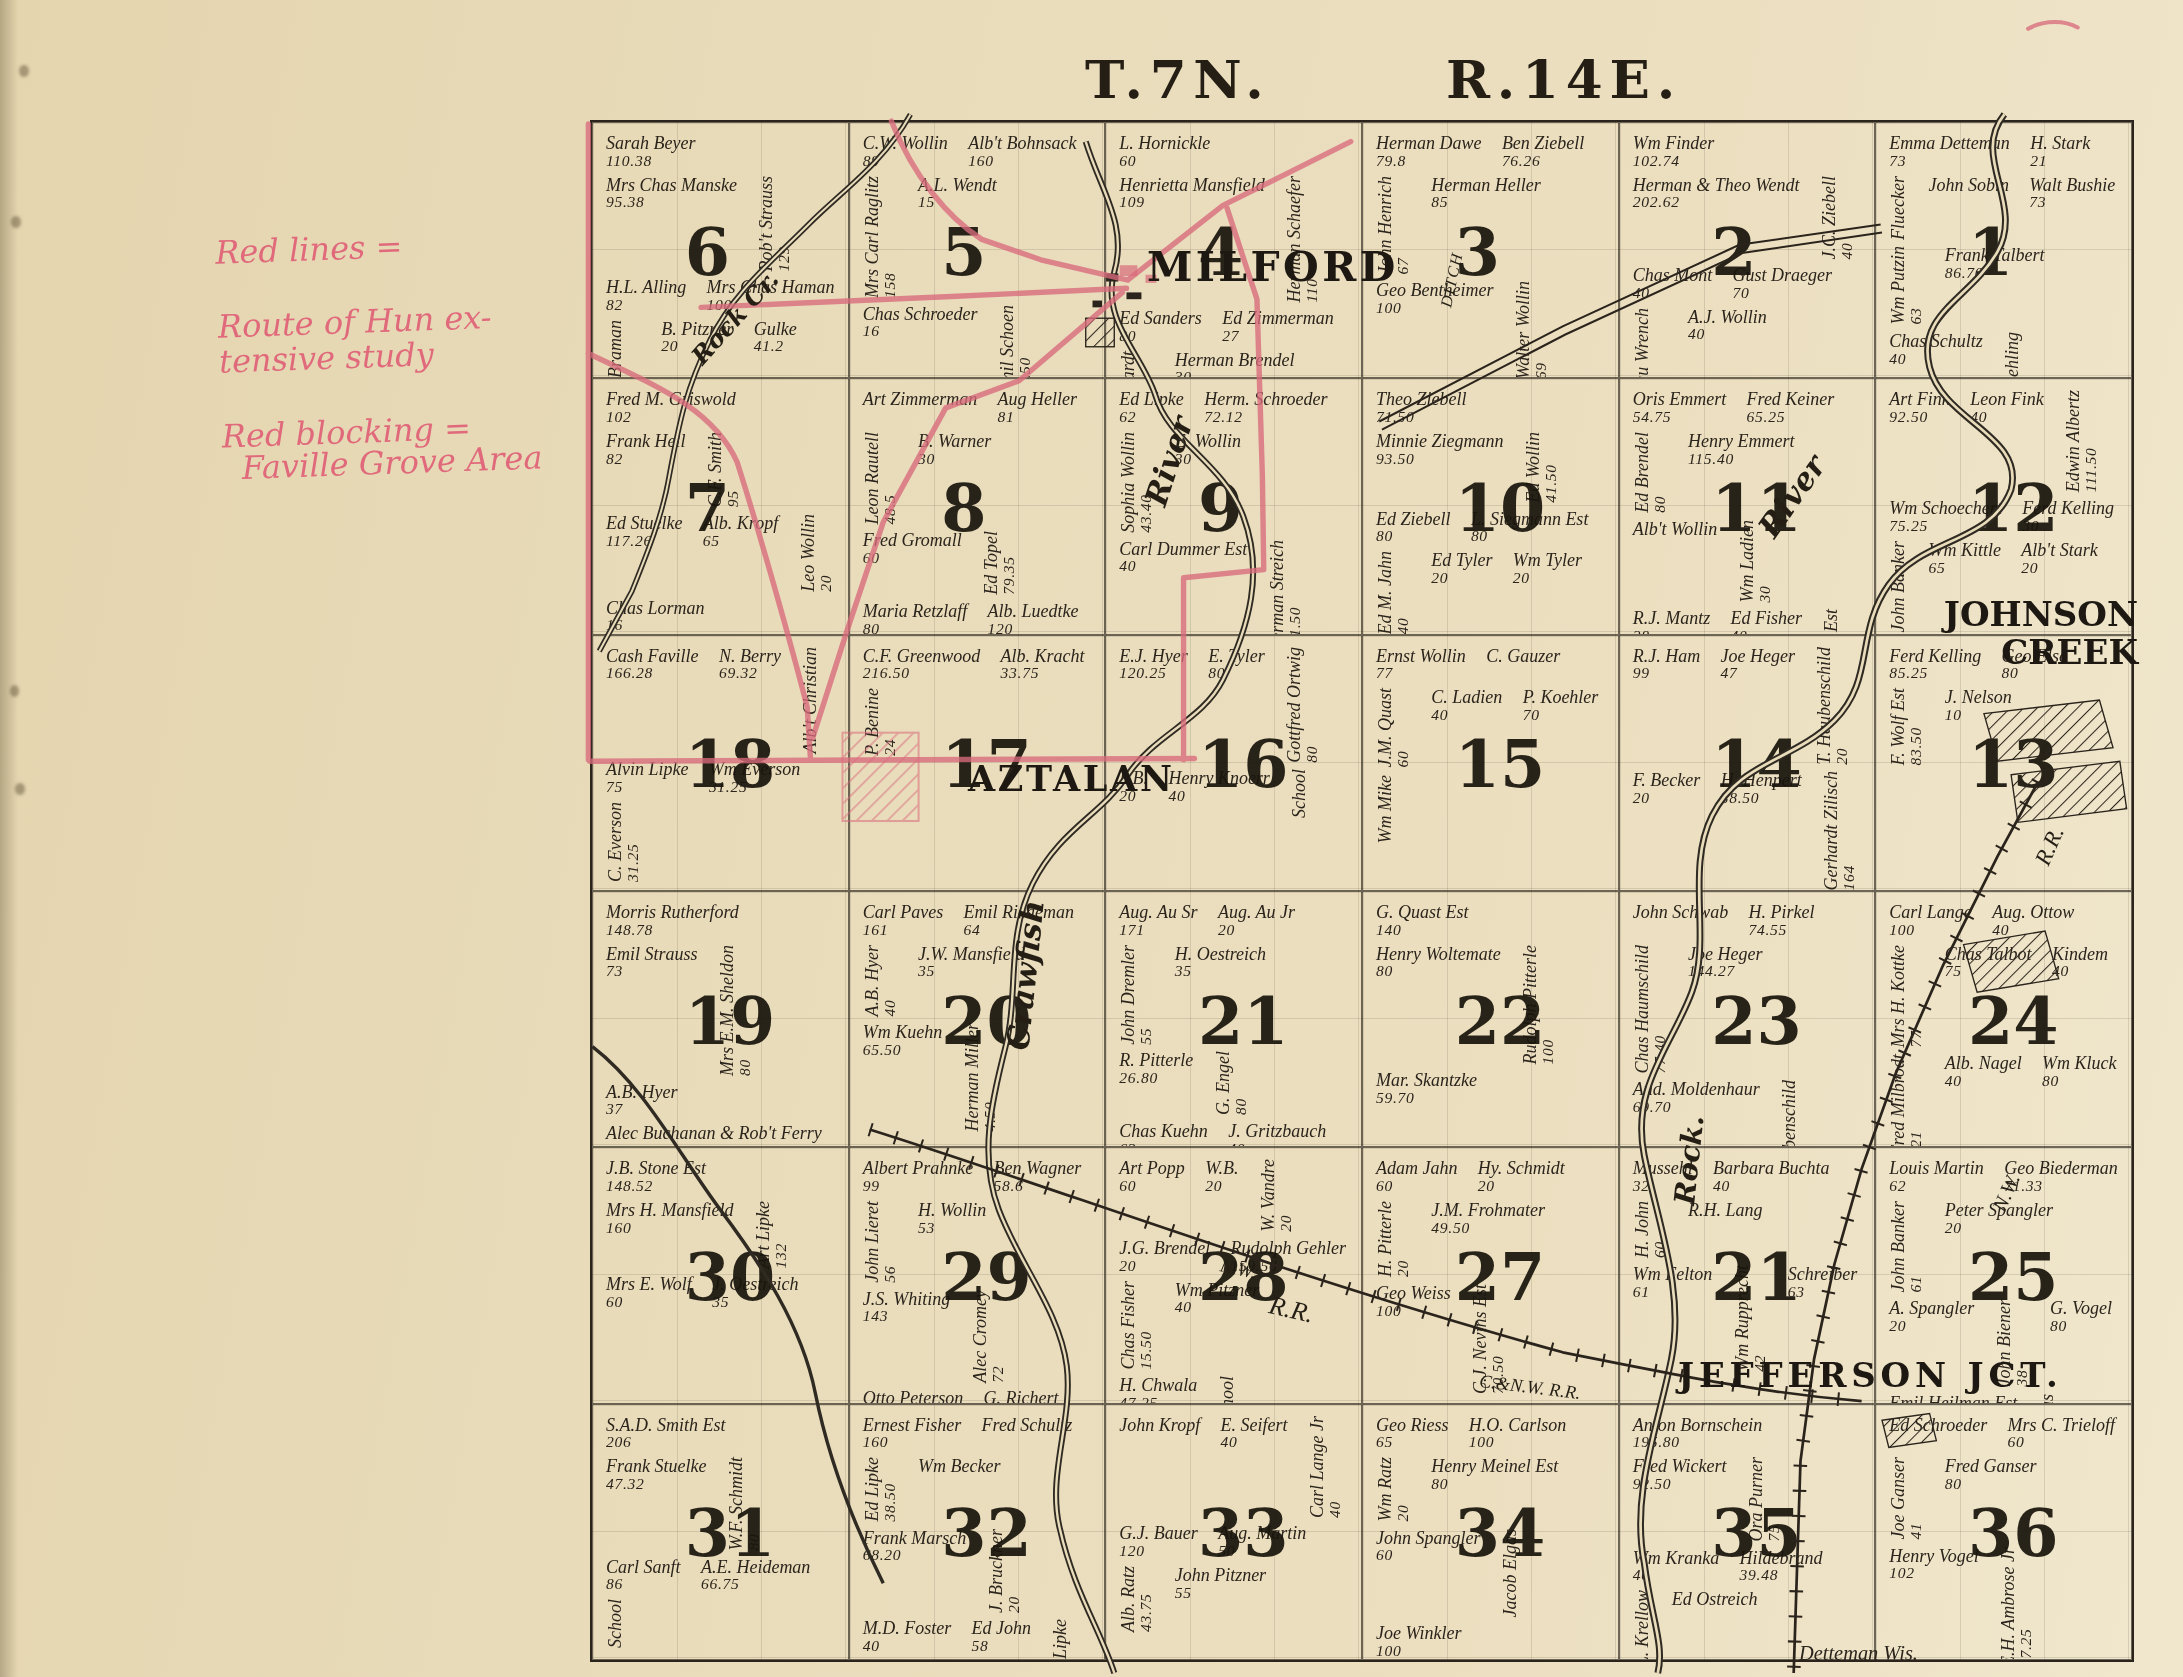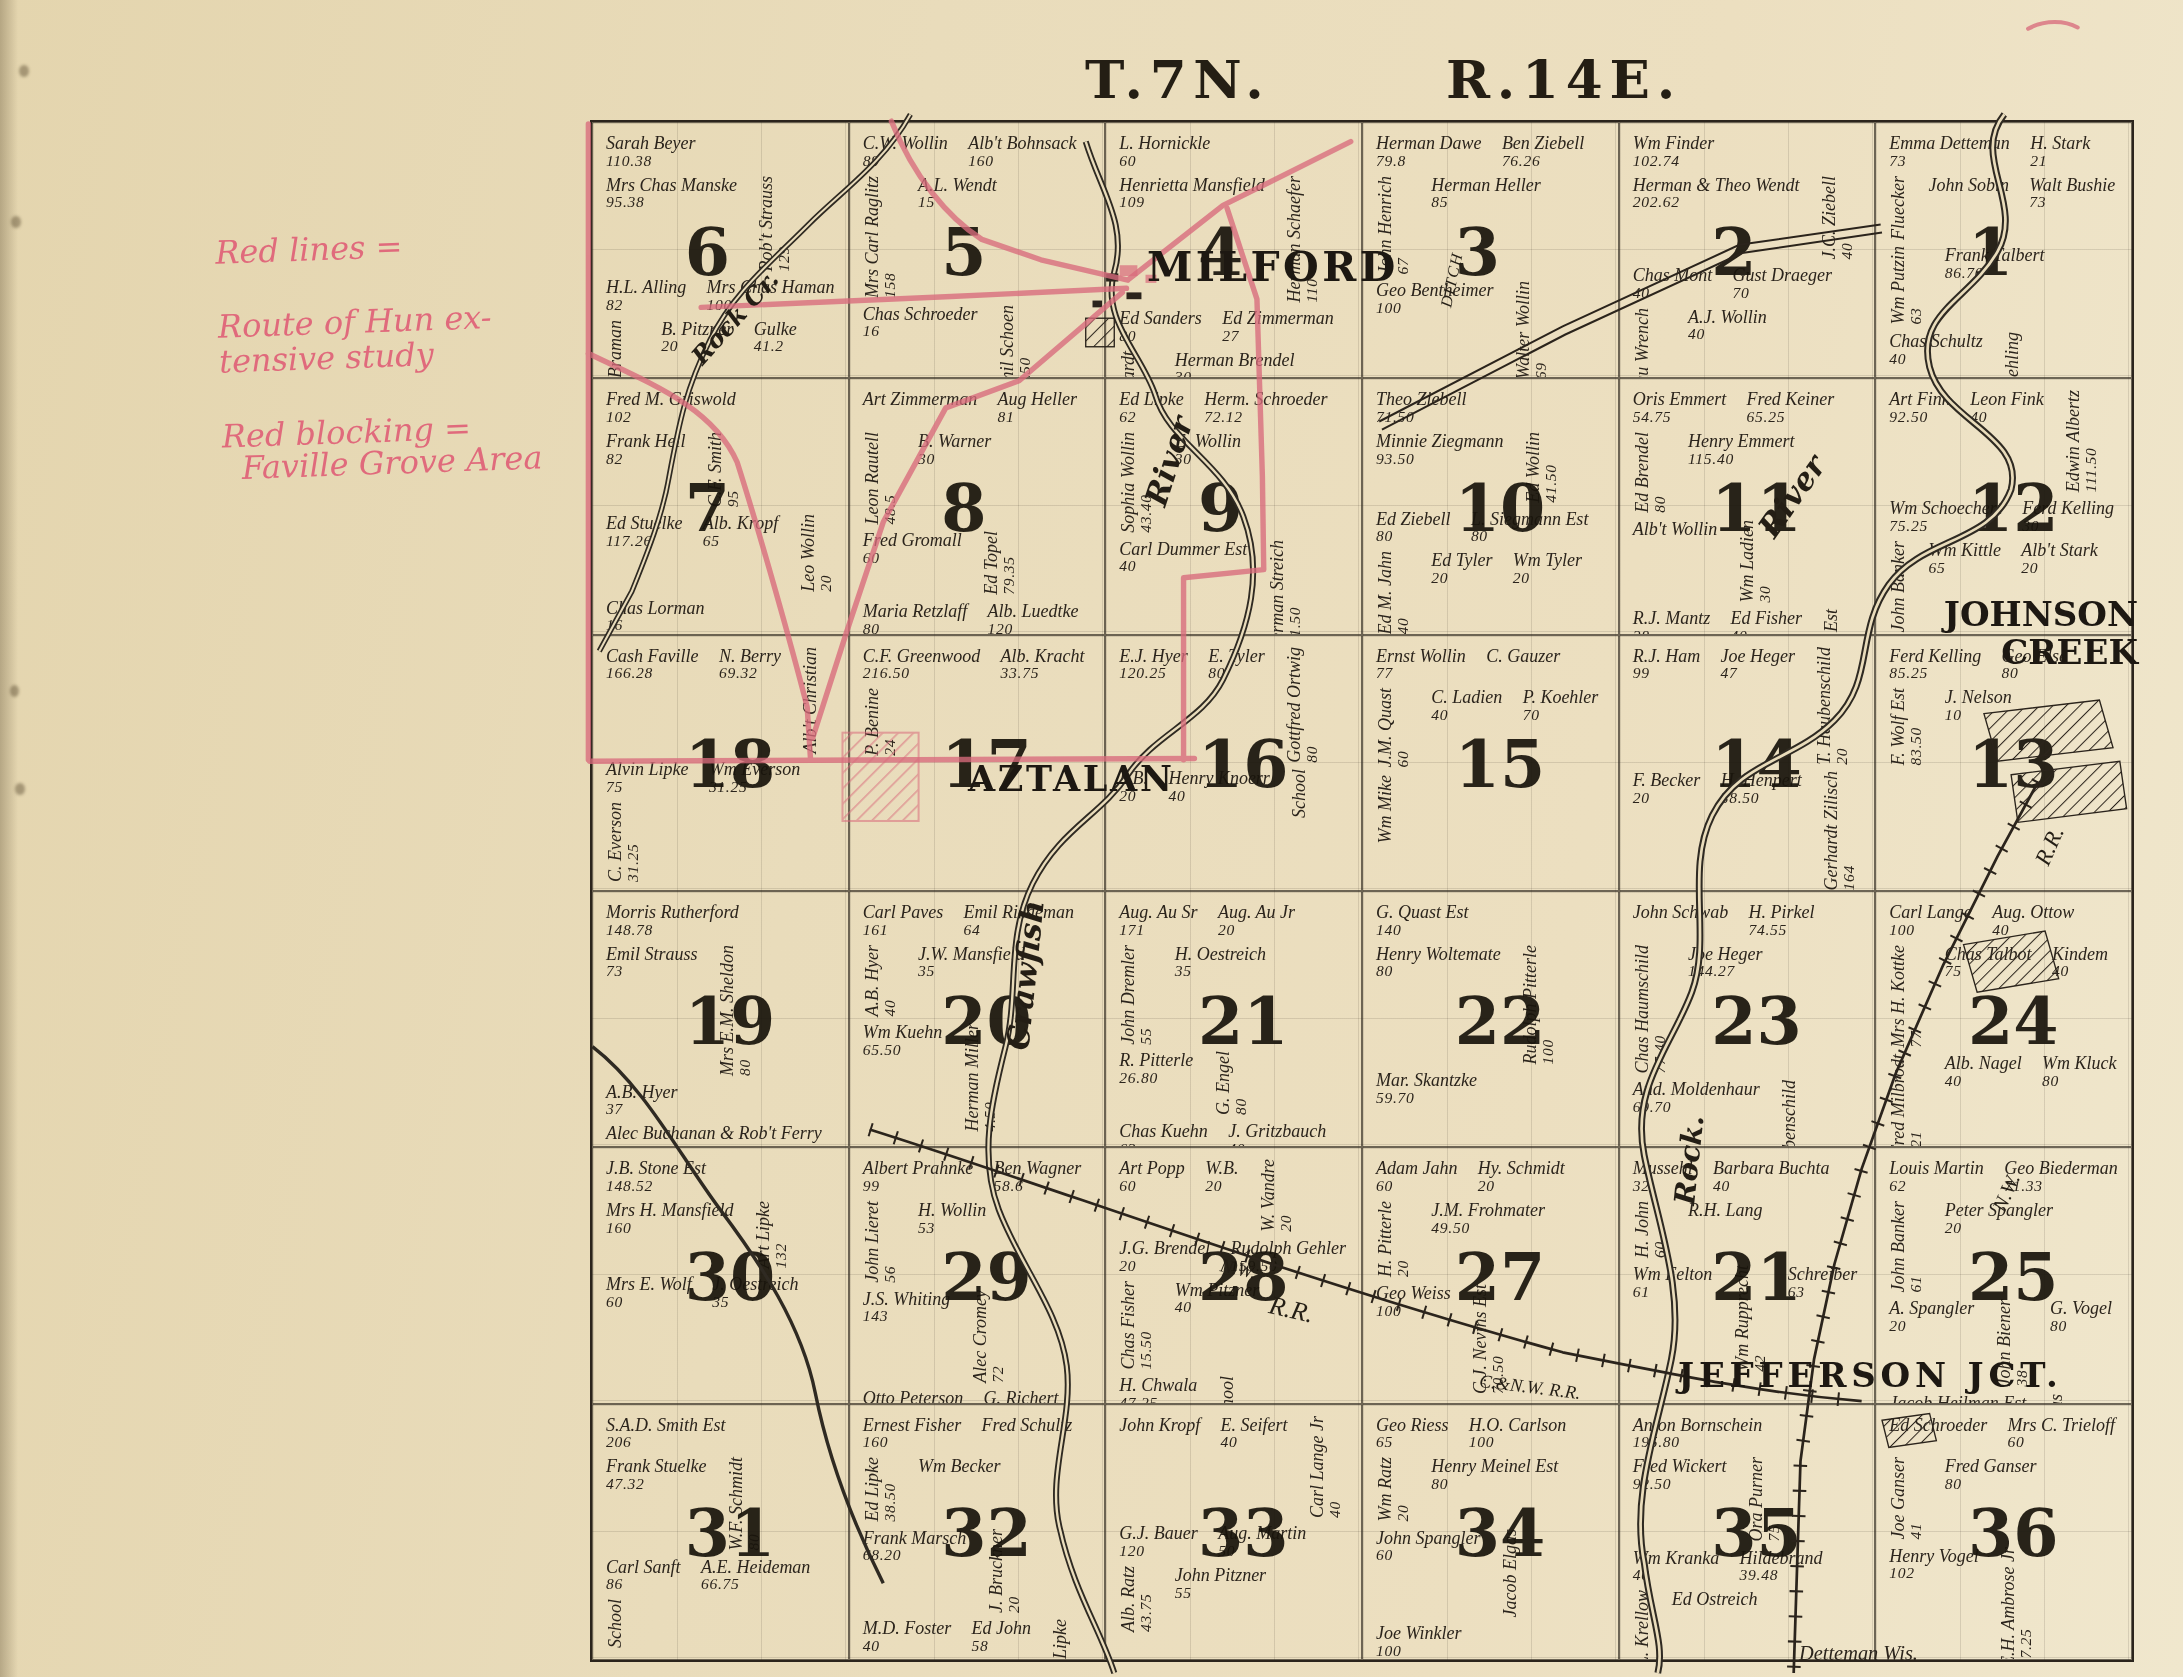--- a/index.html
+++ b/index.html
@@ -462,21 +462,21 @@
   <div class="section">
     <span class="secnum">25</span>
     <div class="owners">
             <div class="owner"><span class="oname">Louis Martin</span><span class="oacres">62</span></div>
             <div class="owner"><span class="oname">Geo Biederman</span><span class="oacres">71.33</span></div>
             <div class="owner"><span class="oname">John Banker</span><span class="oacres">61</span></div>
             <div class="owner"><span class="oname">Peter Spangler</span><span class="oacres">20</span></div>
             <div class="owner"><span class="oname">A. Spangler</span><span class="oacres">20</span></div>
             <div class="owner"><span class="oname">John Biener</span><span class="oacres">38</span></div>
             <div class="owner"><span class="oname">G. Vogel</span><span class="oacres">80</span></div>
-            <div class="owner"><span class="oname">Jacob Heilman Est</span></div>
+            <div class="owner"><span class="oname">Emil Heilman Est</span></div>
             <div class="owner"><span class="oname">Ellis Haas</span><span class="oacres">76</span></div>
           </div>
   </div>
 
   <div class="section">
     <span class="secnum">31</span>
     <div class="owners">
             <div class="owner"><span class="oname">S.A.D. Smith Est</span><span class="oacres">206</span></div>
             <div class="owner"><span class="oname">Frank Stuelke</span><span class="oacres">47.32</span></div>
             <div class="owner"><span class="oname">W.F. Schmidt</span><span class="oacres">80</span></div>

